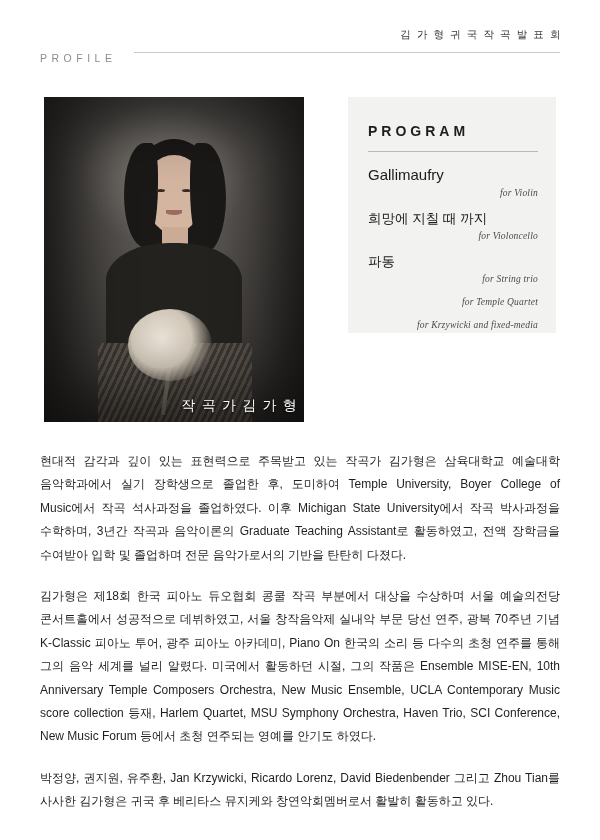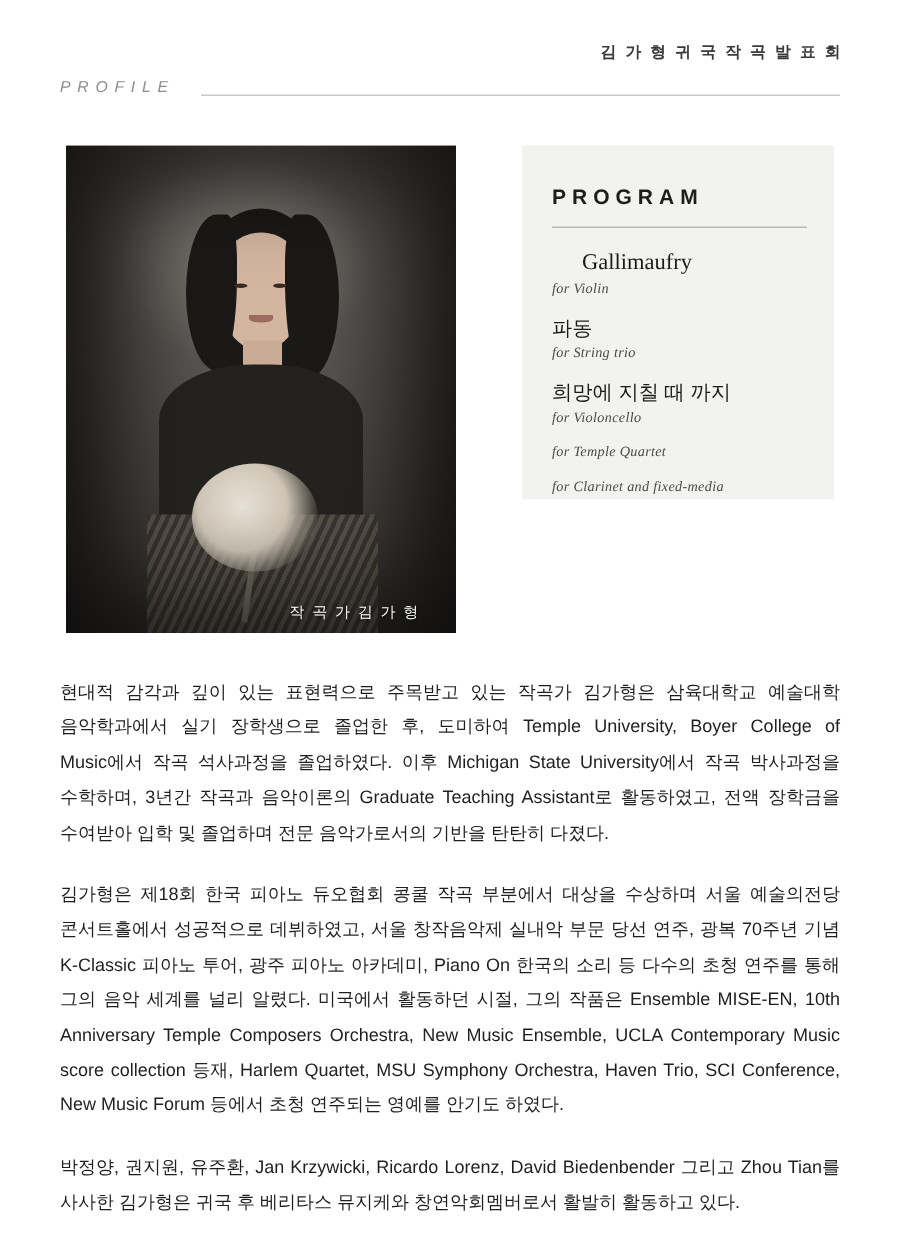--- a/index.html
+++ b/index.html
@@ -22,34 +22,33 @@
   }
 
   
   .header {
     position: absolute;
     top: 28px;
     right: 38px;
     font-size: 10.5px;
     letter-spacing: 1.6px;
     color: #3a3a3a;
-    font-weight: 700;
+    font-weight: 400;
     white-space: nowrap;
   }
 
   
   .profile-label-row {
     position: absolute;
     top: 52px;
     left: 40px;
     right: 40px;
     display: flex;
-    align-items: flex-end;
+    align-items: flex-start;
     gap: 18px;
-    font-style: italic;
   }
   .profile-label {
     font-size: 10.5px;
     letter-spacing: 4.5px;
     color: #8c8c8c;
     font-weight: 500;
     white-space: nowrap;
   }
   .profile-rule {
     flex: 1;
@@ -151,24 +150,24 @@
     width: 4px; height: 46px;
     background: #6e6a5e;
     transform: rotate(8deg);
   }
   .ph-vignette {
     position: absolute; inset: 0;
     box-shadow: inset 0 0 60px 24px rgba(0,0,0,0.55);
   }
   .photo-caption {
     position: absolute;
-    right: 24px;
+    right: 6px;
     bottom: 7px;
     color: #ffffff;
-    font-size: 10px;
+    font-size: 14px;
     letter-spacing: 1.2px;
     text-shadow: 0 1px 2px rgba(0,0,0,0.8);
     white-space: nowrap;
     margin-top: 40px;
   }
 
   
   .program {
     position: absolute;
     top: 97px;
@@ -191,31 +190,31 @@
     height: 1px;
     background: #b9b9b7;
   }
   .piece { margin-bottom: 13px; }
   .piece-title {
     font-size: 13.5px;
     color: #1a1a1a;
     line-height: 1.25;
   }
   .piece-title .serif {
-    font-family: Liberation Serif, serif;
+    font-family: Liberation Sans, sans-serif;
     font-size: 15px;
-    margin-left: 20px;
   }
   .piece-sub {
     margin-top: 3px;
     font-family: "Liberation Serif", serif;
     font-style: italic;
     font-size: 9.5px;
     color: #4a4a4a;
     letter-spacing: 0.2px;
+    text-align: right;
   }
 
   
   .body-text {
     position: absolute;
     top: 450px;
     left: 40px;
     width: 520px;
   }
   .para {
@@ -261,35 +260,35 @@
   <div class="program">
     <div class="program-title">PROGRAM</div>
     <div class="program-rule"></div>
 
     <div class="piece">
       <div class="piece-title"><span class="serif">Gallimaufry</span></div>
       <div class="piece-sub">for Violin</div>
     </div>
 
     <div class="piece">
+      <div class="piece-title">희망에 지칠 때 까지</div>
+      <div class="piece-sub">for Violoncello</div>
+    </div>
+
+    <div class="piece">
       <div class="piece-title">파동</div>
       <div class="piece-sub">for String trio</div>
     </div>
 
     <div class="piece">
-      <div class="piece-title">희망에 지칠 때 까지</div>
-      <div class="piece-sub">for Violoncello</div>
-    </div>
-
-    <div class="piece">
       <div class="piece-sub">for Temple Quartet</div>
     </div>
 
     <div class="piece">
-      <div class="piece-sub">for Clarinet and fixed-media</div>
+      <div class="piece-sub">for Krzywicki and fixed-media</div>
     </div>
   </div>
 
   <div class="body-text">
     <p class="para">현대적 감각과 깊이 있는 표현력으로 주목받고 있는 작곡가 김가형은 삼육대학교 예술대학 음악학과에서 실기 장학생으로 졸업한 후, 도미하여 Temple University, Boyer College of Music에서 작곡 석사과정을 졸업하였다. 이후 Michigan State University에서 작곡 박사과정을 수학하며, 3년간 작곡과 음악이론의 Graduate Teaching Assistant로 활동하였고, 전액 장학금을 수여받아 입학 및 졸업하며 전문 음악가로서의 기반을 탄탄히 다졌다.</p>
     <p class="para">김가형은 제18회 한국 피아노 듀오협회 콩쿨 작곡 부분에서 대상을 수상하며 서울 예술의전당 콘서트홀에서 성공적으로 데뷔하였고, 서울 창작음악제 실내악 부문 당선 연주, 광복 70주년 기념 K-Classic 피아노 투어, 광주 피아노 아카데미, Piano On 한국의 소리 등 다수의 초청 연주를 통해 그의 음악 세계를 널리 알렸다. 미국에서 활동하던 시절, 그의 작품은 Ensemble MISE-EN, 10th Anniversary Temple Composers Orchestra, New Music Ensemble, UCLA Contemporary Music score collection 등재, Harlem Quartet, MSU Symphony Orchestra, Haven Trio, SCI Conference, New Music Forum 등에서 초청 연주되는 영예를 안기도 하였다.</p>
     <p class="para">박정양, 권지원, 유주환, Jan Krzywicki, Ricardo Lorenz, David Biedenbender 그리고 Zhou Tian를 사사한 김가형은 귀국 후 베리타스 뮤지케와 창연악회멤버로서 활발히 활동하고 있다.</p>
   </div>
 
 </div>

